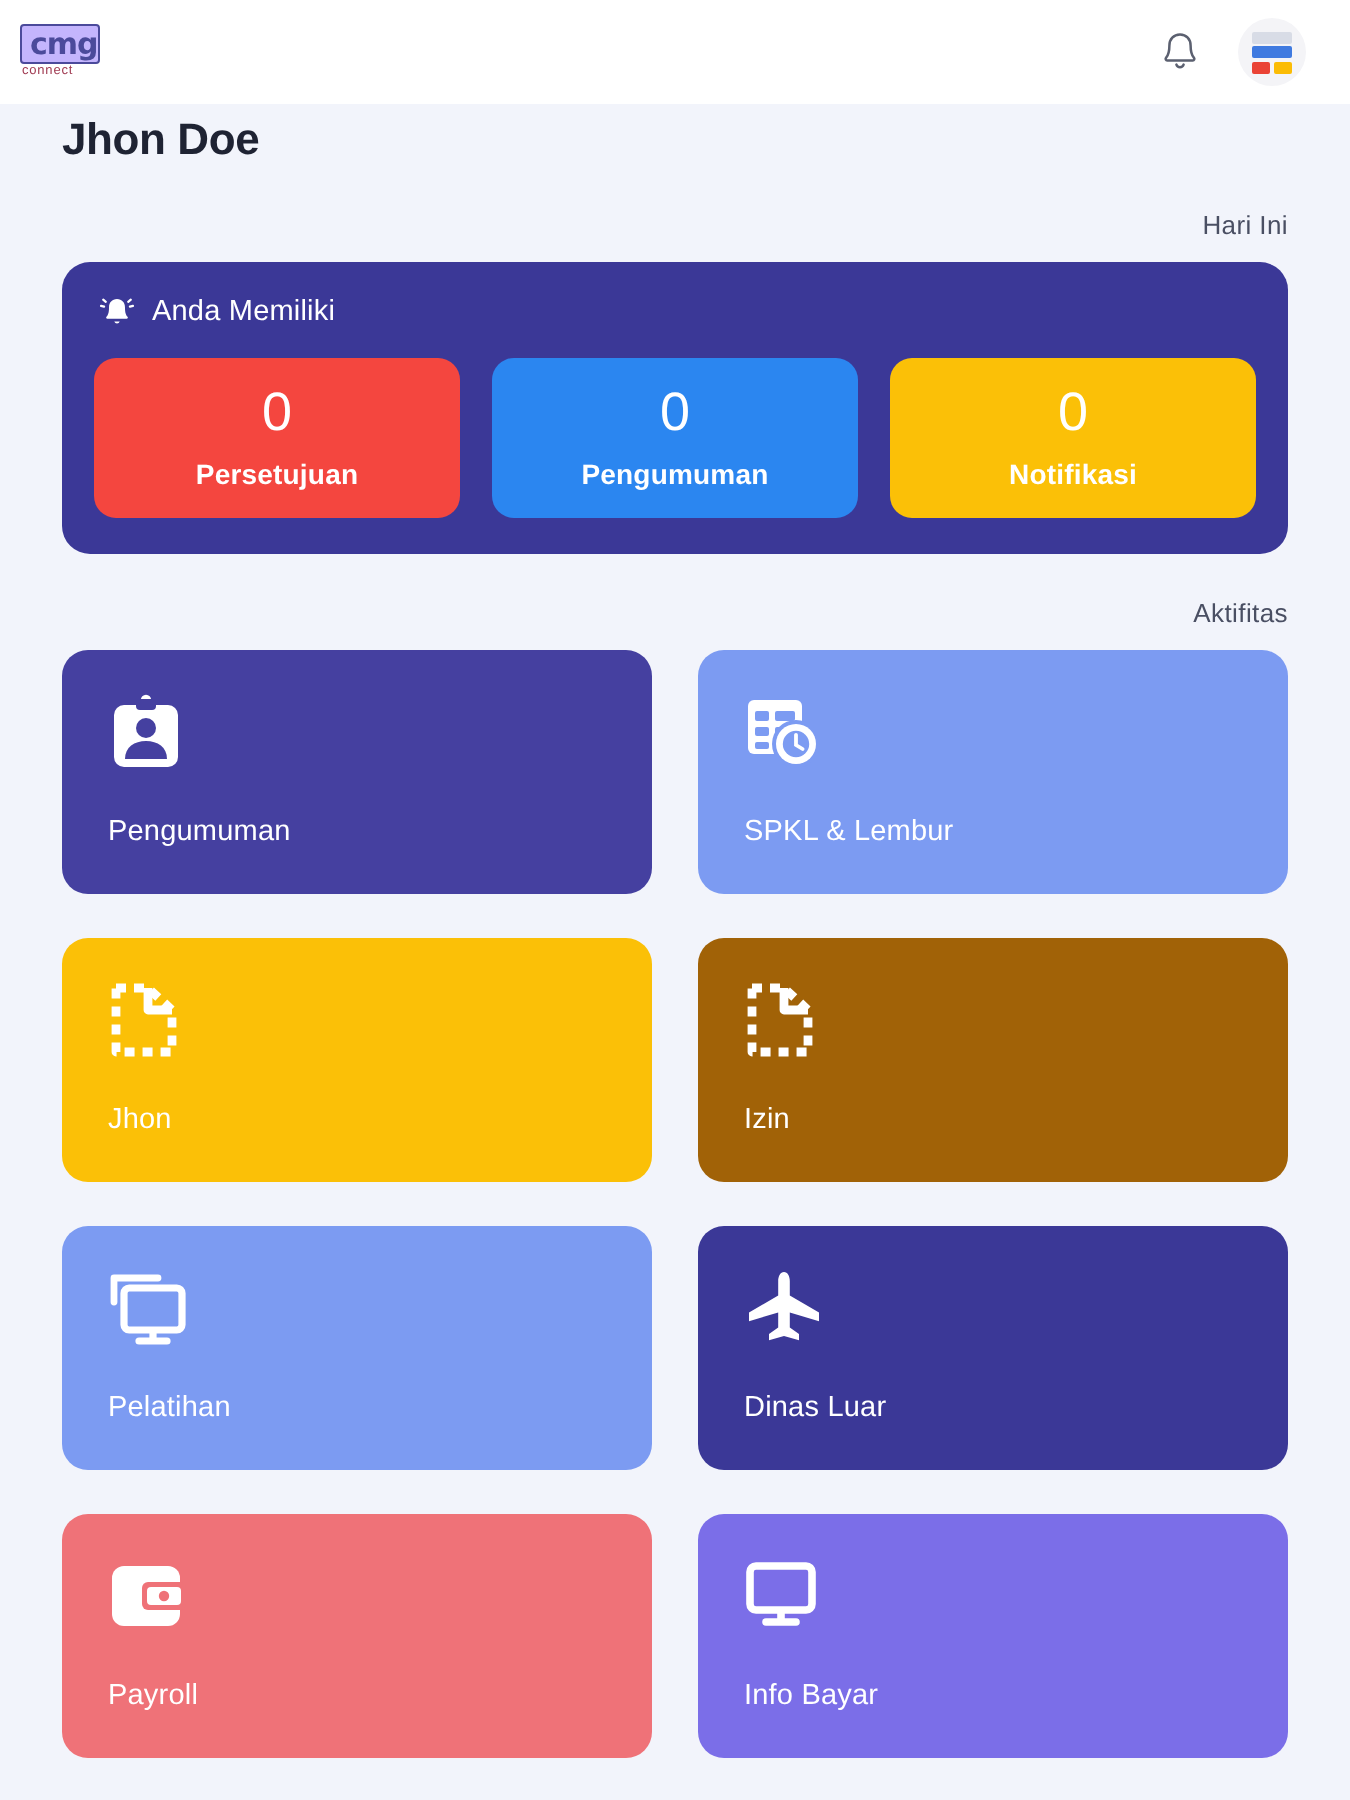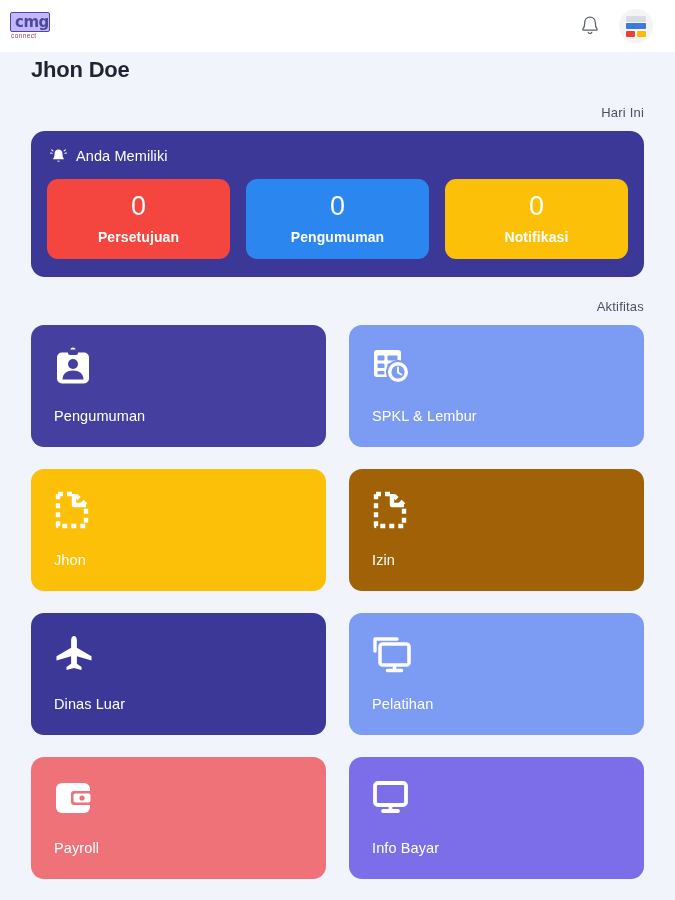--- a/index.html
+++ b/index.html
@@ -306,41 +306,41 @@
       <div class="act-card" style="background:#a16207">
         <div class="act-icon">
           <svg width="38" height="40" viewBox="0 0 38 40">
             <path d="M4 4h16l12 11v21H4z" fill="none" stroke="#ffffff" stroke-width="4.4" stroke-dasharray="5 4" stroke-linejoin="round"></path>
             <path d="M20 4v11h12" fill="none" stroke="#ffffff" stroke-width="4.4" stroke-linejoin="round"></path>
           </svg>
         </div>
         <div class="act-label">Izin</div>
       </div>
 
-      <div class="act-card" style="background:#3b3897">
-        <div class="act-icon">
-          <svg width="40" height="38" viewBox="0 0 40 38">
-            <path d="M20 1c1.8 0 2.9 2.1 2.9 4.6v7.1l14.6 8.6v4.3l-14.6-4.3v7.4l4.6 3.3v3.1L20 33l-7.5 2.1v-3.1l4.6-3.3v-7.4L2.5 25.6v-4.3l14.6-8.6V5.6C17.1 3.1 18.2 1 20 1z" fill="#ffffff"></path>
-          </svg>
-        </div>
-        <div class="act-label">Dinas Luar</div>
-      </div>
-
       <div class="act-card" style="background:#7c9bf2">
         <div class="act-icon">
           <svg width="42" height="40" viewBox="0 0 42 40">
             <path d="M3 17V5h22" fill="none" stroke="#ffffff" stroke-width="3.4" stroke-linecap="round" stroke-linejoin="round"></path>
             <rect x="8" y="10" width="29" height="21" rx="2.6" fill="none" stroke="#ffffff" stroke-width="3.6"></rect>
             <path d="M22.5 31v4.5" stroke="#ffffff" stroke-width="3.6"></path>
             <path d="M15.5 36.5h14" stroke="#ffffff" stroke-width="3.6" stroke-linecap="round"></path>
           </svg>
         </div>
         <div class="act-label">Pelatihan</div>
       </div>
 
+      <div class="act-card" style="background:#3b3897">
+        <div class="act-icon">
+          <svg width="40" height="38" viewBox="0 0 40 38">
+            <path d="M20 1c1.8 0 2.9 2.1 2.9 4.6v7.1l14.6 8.6v4.3l-14.6-4.3v7.4l4.6 3.3v3.1L20 33l-7.5 2.1v-3.1l4.6-3.3v-7.4L2.5 25.6v-4.3l14.6-8.6V5.6C17.1 3.1 18.2 1 20 1z" fill="#ffffff"></path>
+          </svg>
+        </div>
+        <div class="act-label">Dinas Luar</div>
+      </div>
+
       <div class="act-card" style="background:#ef7278">
         <div class="act-icon">
           <svg width="42" height="36" viewBox="0 0 42 36">
             <rect x="2" y="3" width="34" height="30" rx="6" fill="#ffffff"></rect>
             <rect x="17" y="11" width="22" height="14" rx="3" fill="#ef7278"></rect>
             <rect x="19.5" y="13.5" width="17" height="9" rx="2" fill="#ffffff"></rect>
             <circle cx="28" cy="18" r="2.6" fill="#ef7278"></circle>
           </svg>
         </div>
         <div class="act-label">Payroll</div>

